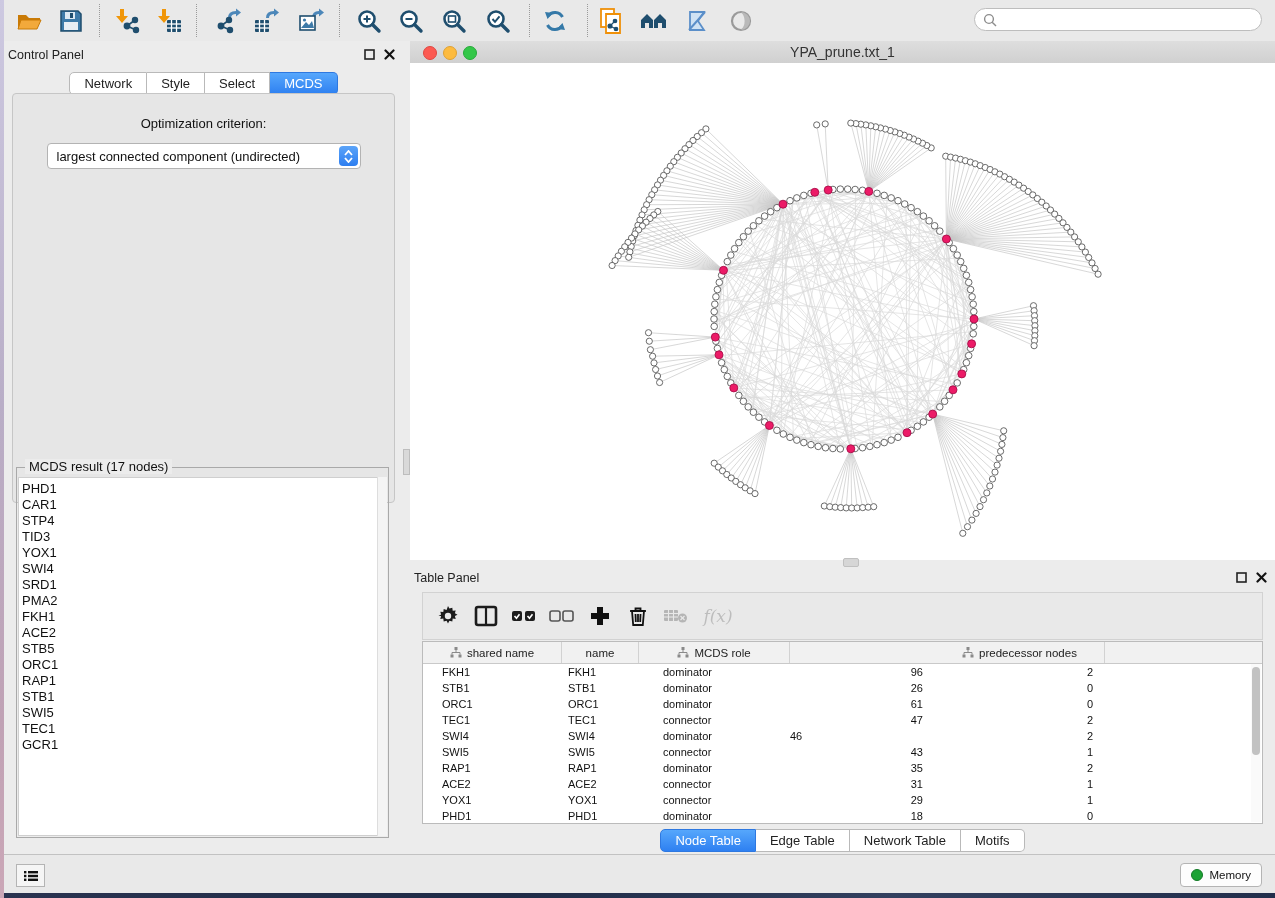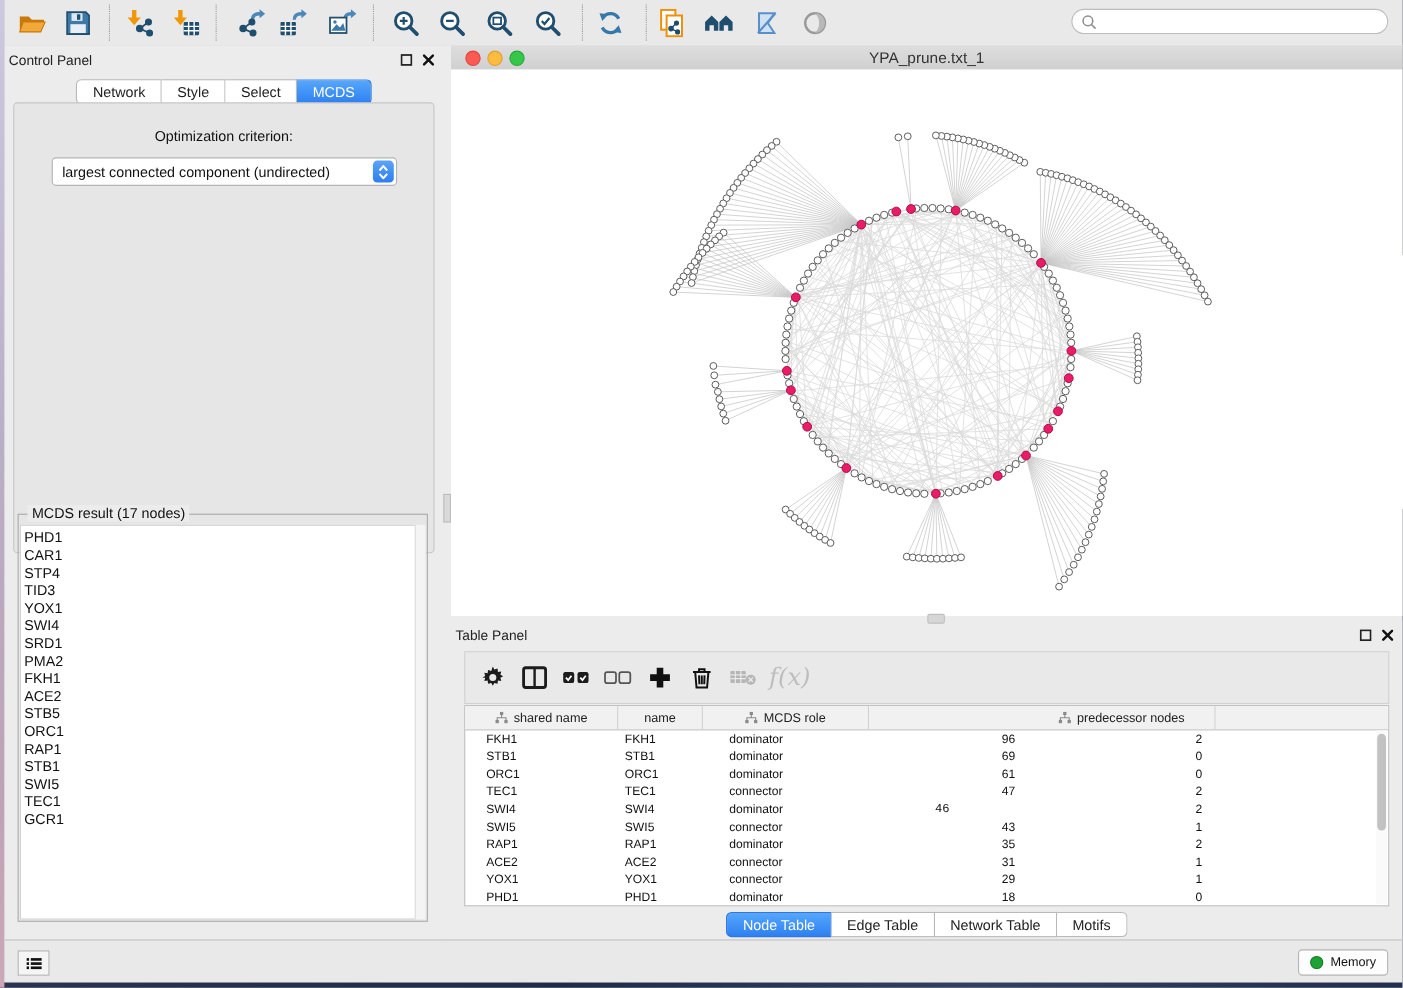--- a/index.html
+++ b/index.html
@@ -60,21 +60,21 @@
   .traffic{position:absolute;top:5px;width:12px;height:12px;border-radius:50%;}
   .net-title{position:absolute;left:0;right:0;top:3px;text-align:center;font-size:14px;color:#333;}
   .net-canvas{position:absolute;left:0;right:0;top:22px;bottom:0;background:#fff;}
 
   
   .table-panel{position:absolute;left:406px;top:564px;right:0;bottom:38px;background:#ececec;}
   .tp-toolbar{position:absolute;left:12px;right:12px;top:28px;height:46px;background:#e9e9e9;
               border:1px solid #d2d2d2;display:flex;align-items:center;}
   .tp-icon{width:38px;height:30px;display:flex;align-items:center;justify-content:center;}
   .tp-icon.disabled{opacity:.45;}
-  .fx{font-family:"DejaVu Serif","Liberation Serif",serif;font-style:italic;font-size:22px;color:#8a8a8a;}
+  .fx{font-family:"DejaVu Serif","Liberation Serif",serif;font-style:italic;font-size:17px;color:#8a8a8a;}
   .grid-table{position:absolute;left:12px;right:12px;top:77px;bottom:31px;background:#fff;border:1px solid #bbb;}
   .thead{display:flex;height:21px;background:#f1f1f1;border-bottom:1px solid #c9c9c9;}
   .th{display:flex;align-items:center;justify-content:center;gap:5px;font-size:11.5px;color:#222;
       border-right:1px solid #d2d2d2;box-sizing:border-box;overflow:hidden;}
   .trow{display:flex;height:16px;align-items:center;}
   .td{font-size:11px;color:#111;box-sizing:border-box;overflow:hidden;white-space:nowrap;}
   .tbl-scroll{position:absolute;right:1px;top:22px;width:10px;bottom:1px;background:#fafafa;}
   .tbl-thumb{position:absolute;left:1px;right:1px;top:3px;height:88px;background:#c2c2c2;border-radius:5px;}
   .bottom-tabs{position:absolute;left:0;right:0;bottom:3px;display:flex;justify-content:center;}
 
@@ -1151,42 +1151,42 @@
             <div class="td" style="width: 139px; text-align: left; padding-left: 19px;">FKH1</div>
             <div class="td" style="width: 77px; text-align: left; padding-left: 6px;">FKH1</div>
             <div class="td" style="width: 151px; text-align: left; padding-left: 24px;">dominator</div>
             <div class="td" style="width: 145px; text-align: right; padding-right: 12px;">96</div>
             <div class="td" style="width: 170px; text-align: right; padding-right: 12px;">2</div>
           </div>
           <div class="trow">
             <div class="td" style="width: 139px; text-align: left; padding-left: 19px;">STB1</div>
             <div class="td" style="width: 77px; text-align: left; padding-left: 6px;">STB1</div>
             <div class="td" style="width: 151px; text-align: left; padding-left: 24px;">dominator</div>
-            <div class="td" style="width: 145px; text-align: right; padding-right: 12px;">69</div>
+            <div class="td" style="width: 145px; text-align: right; padding-right: 12px;">26</div>
             <div class="td" style="width: 170px; text-align: right; padding-right: 12px;">0</div>
           </div>
           <div class="trow">
             <div class="td" style="width: 139px; text-align: left; padding-left: 19px;">ORC1</div>
             <div class="td" style="width: 77px; text-align: left; padding-left: 6px;">ORC1</div>
             <div class="td" style="width: 151px; text-align: left; padding-left: 24px;">dominator</div>
             <div class="td" style="width: 145px; text-align: right; padding-right: 12px;">61</div>
             <div class="td" style="width: 170px; text-align: right; padding-right: 12px;">0</div>
           </div>
           <div class="trow">
             <div class="td" style="width: 139px; text-align: left; padding-left: 19px;">TEC1</div>
             <div class="td" style="width: 77px; text-align: left; padding-left: 6px;">TEC1</div>
             <div class="td" style="width: 151px; text-align: left; padding-left: 24px;">connector</div>
             <div class="td" style="width: 145px; text-align: right; padding-right: 12px;">47</div>
             <div class="td" style="width: 170px; text-align: right; padding-right: 12px;">2</div>
           </div>
           <div class="trow">
             <div class="td" style="width: 139px; text-align: left; padding-left: 19px;">SWI4</div>
             <div class="td" style="width: 77px; text-align: left; padding-left: 6px;">SWI4</div>
             <div class="td" style="width: 151px; text-align: left; padding-left: 24px;">dominator</div>
-            <div class="td" style="width: 145px; text-align: center; padding-right: 12px; font-family: Liberation Mono, monospace;">46</div>
+            <div class="td" style="width: 145px; text-align: left; padding-right: 12px;">46</div>
             <div class="td" style="width: 170px; text-align: right; padding-right: 12px;">2</div>
           </div>
           <div class="trow">
             <div class="td" style="width: 139px; text-align: left; padding-left: 19px;">SWI5</div>
             <div class="td" style="width: 77px; text-align: left; padding-left: 6px;">SWI5</div>
             <div class="td" style="width: 151px; text-align: left; padding-left: 24px;">connector</div>
             <div class="td" style="width: 145px; text-align: right; padding-right: 12px;">43</div>
             <div class="td" style="width: 170px; text-align: right; padding-right: 12px;">1</div>
           </div>
           <div class="trow">

